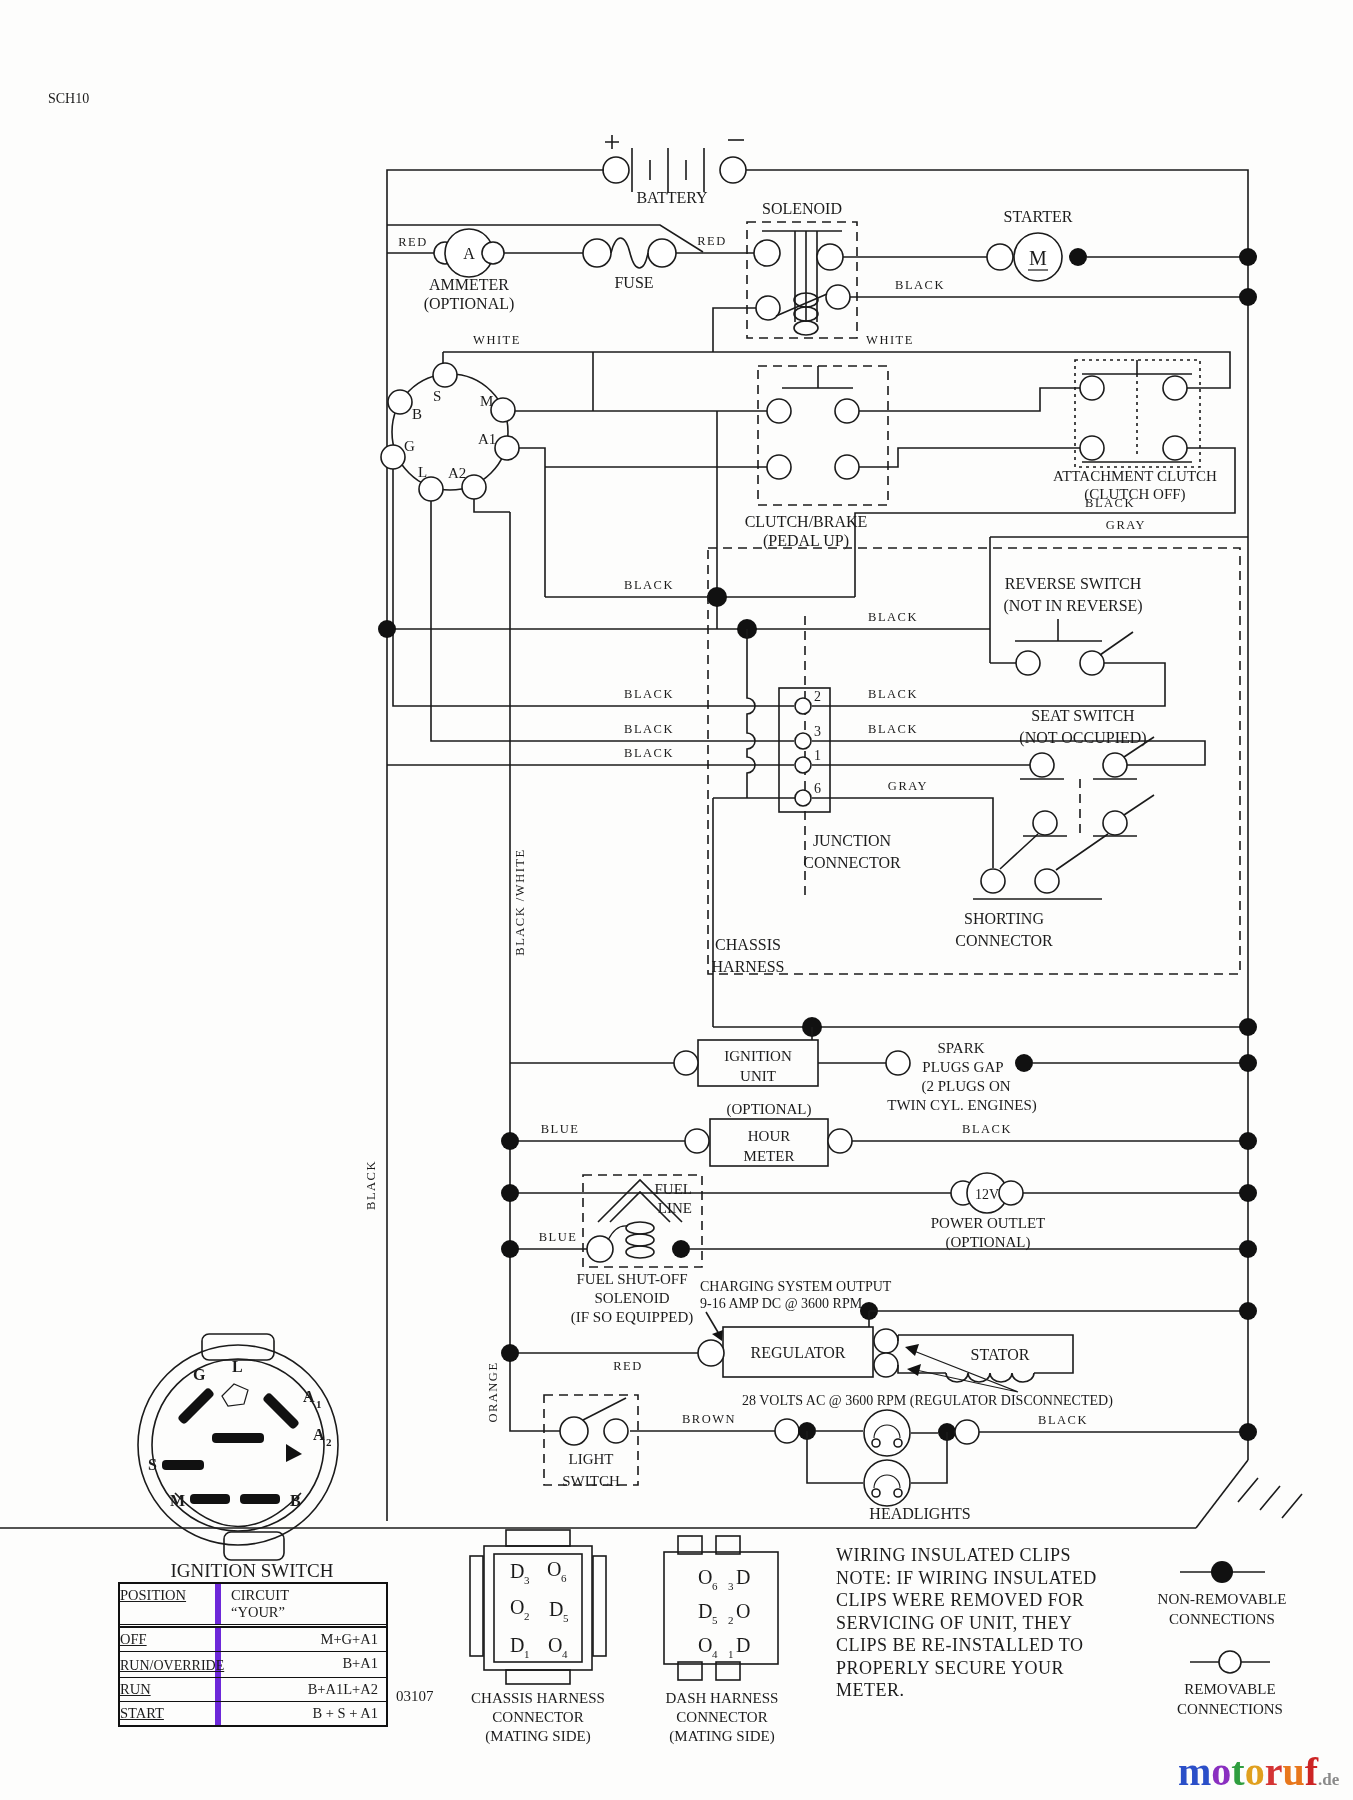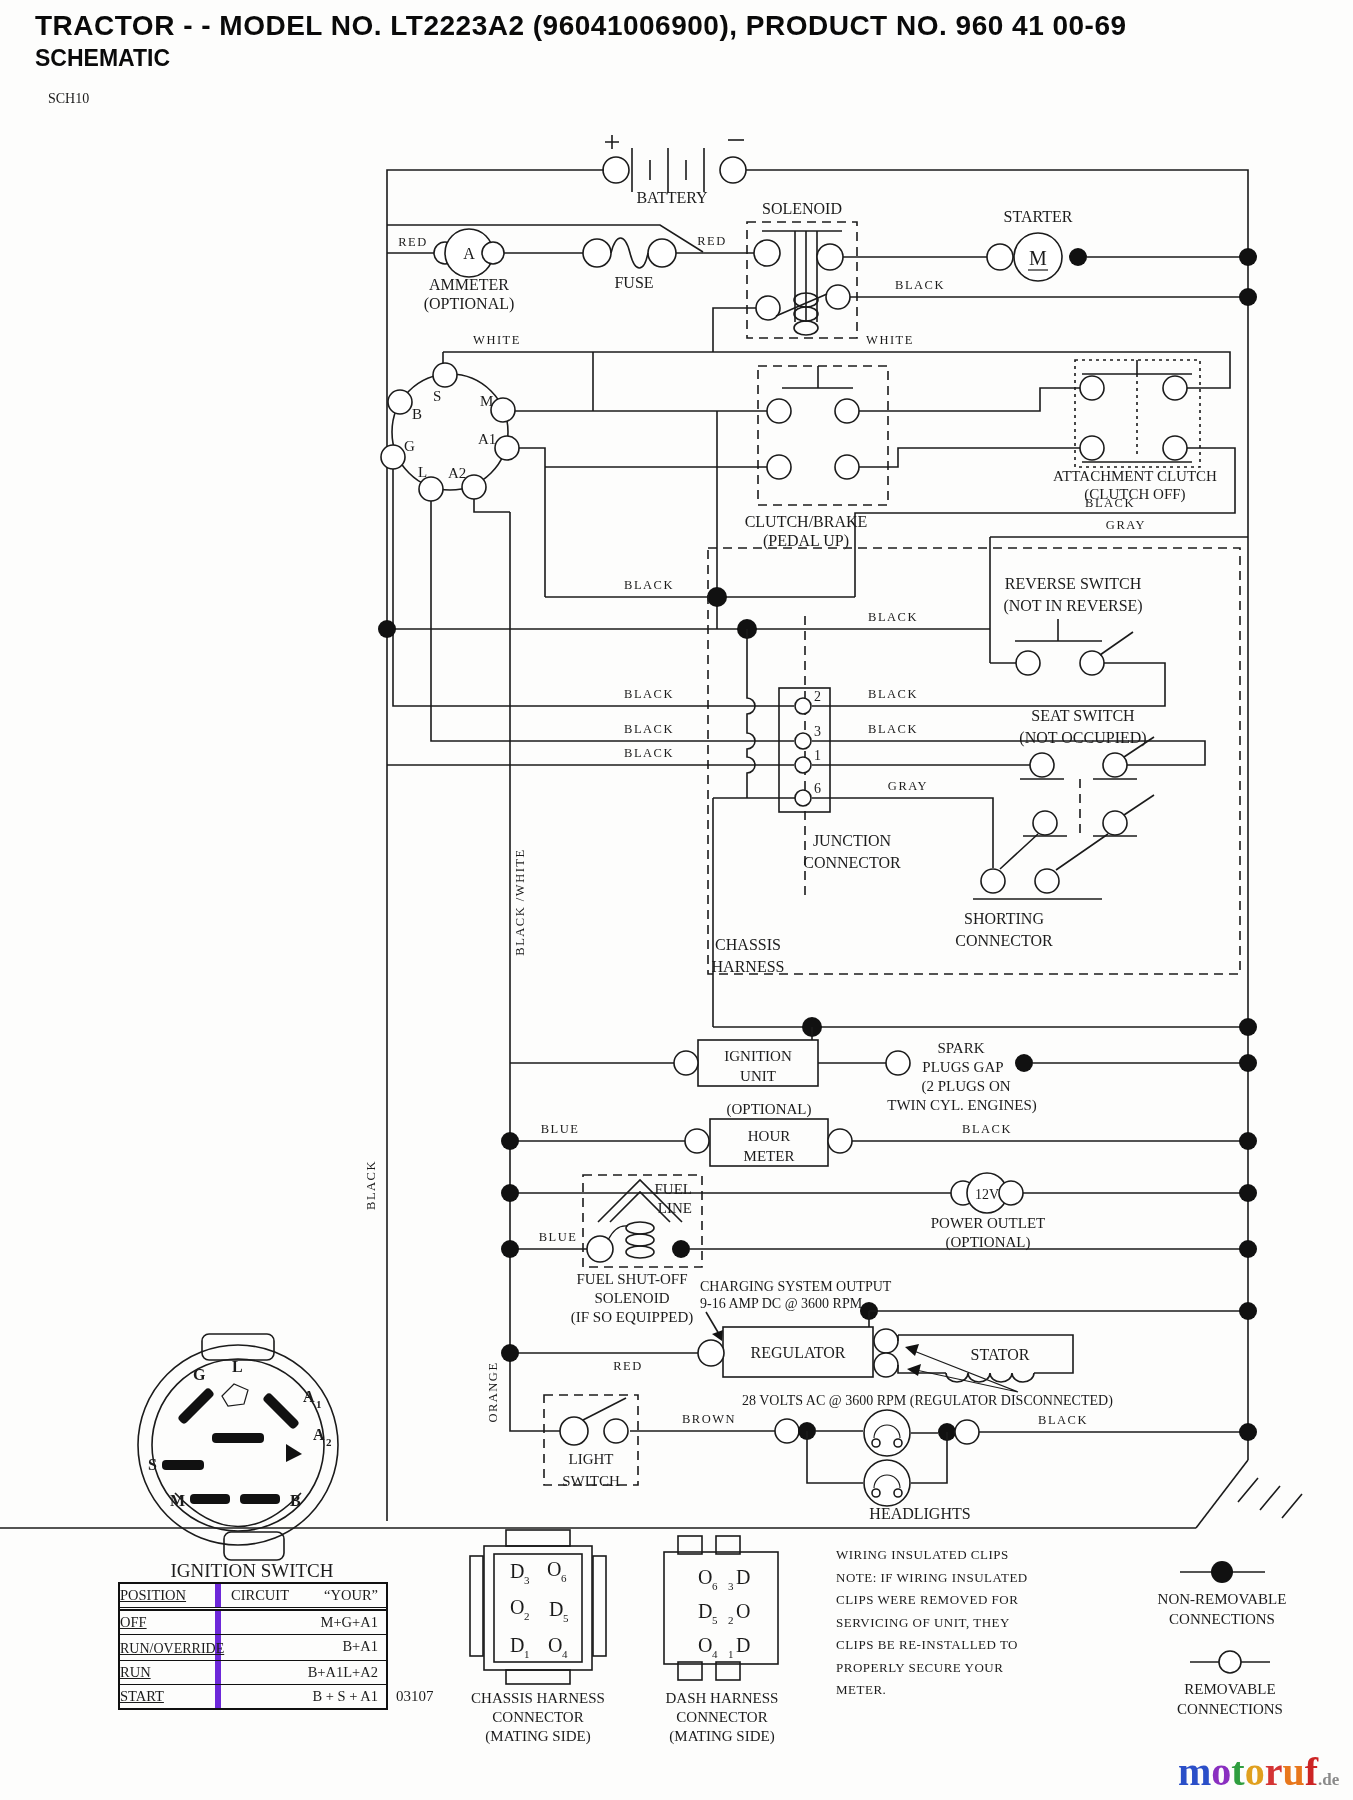--- a/index.html
+++ b/index.html
@@ -26,37 +26,33 @@
   .t11{font-size:11px;}
   .t20{font-size:20px;}
   .mid{text-anchor:middle;}
   .bsans{font-family:"Liberation Sans",sans-serif;font-weight:bold;}
   .ign-table{position:absolute;left:118px;top:1582px;width:266px;border:2px solid #111;
         font-size:14.5px;}
   .ign-table .row{display:flex;border-top:1px solid #111;}
   .ign-table .row.hdr{border-top:none;border-bottom:3px double #111;}
   .ign-table .c1{width:95px;border-right:6px solid #6d28d9;text-align:left;padding:3px 0;text-decoration:underline;}
   .ign-table .c2{flex:1;display:flex;justify-content:flex-end;padding:3px 8px 3px 10px;}
-  .ign-table .hdr .c2{justify-content:space-between;}
+  .ign-table .hdr .c2{justify-content:space-between;flex-direction:column;}
   .ign-table .sm{font-size:14px;padding-top:6px;}
-  .notes{position:absolute;left:836px;top:1544px;width:352px;font-size:13px;line-height:22.5px;
+  .notes{position:absolute;left:836px;top:1544px;width:352px;font-size:18px;line-height:22.5px;
         letter-spacing:0.5px;}
   .logo{position:absolute;left:1178px;top:1748px;font-family:"Liberation Serif",serif;
         font-weight:bold;font-size:40px;white-space:nowrap;}
   .logo .de{font-size:17px;font-weight:bold;text-align:center;}
 </style>
 </head>
 <body>
 
 <div class="page">
 
-  <div class="title-block">
-    <div class="l1">TRACTOR - - MODEL NO. LT2223A2 (96041006900), PRODUCT NO. 960 41 00-69</div>
-    <div class="l2">SCHEMATIC</div>
-  </div>
 
   <svg class="schem" width="1353" height="1800" viewBox="0 0 1353 1800">
 
     <text x="48" y="103" class="t14">SCH10</text>
 
     <g>
       <circle class="term" cx="616" cy="170" r="13"></circle>
       <circle class="term" cx="733" cy="170" r="13"></circle>
       <path class="wire" d="M632,148 V192 M650,160 V180 M668,148 V192 M686,160 V180 M704,148 V192"></path>
       <path class="wire" d="M605,142 h14 M612,135 v14" stroke-width="3"></path>

